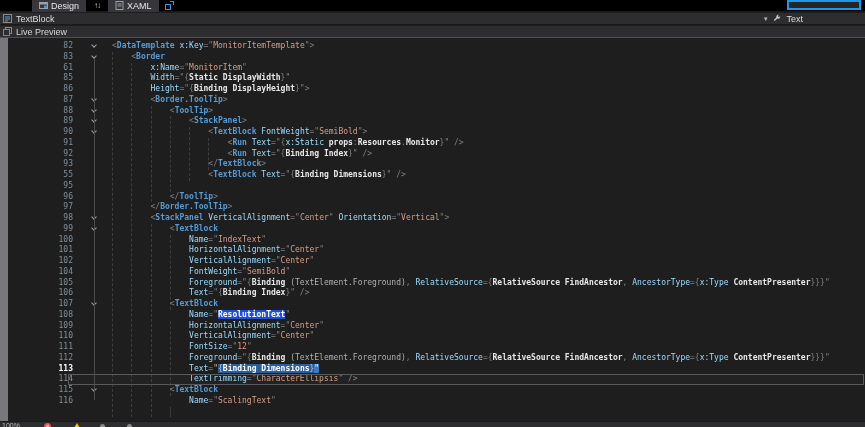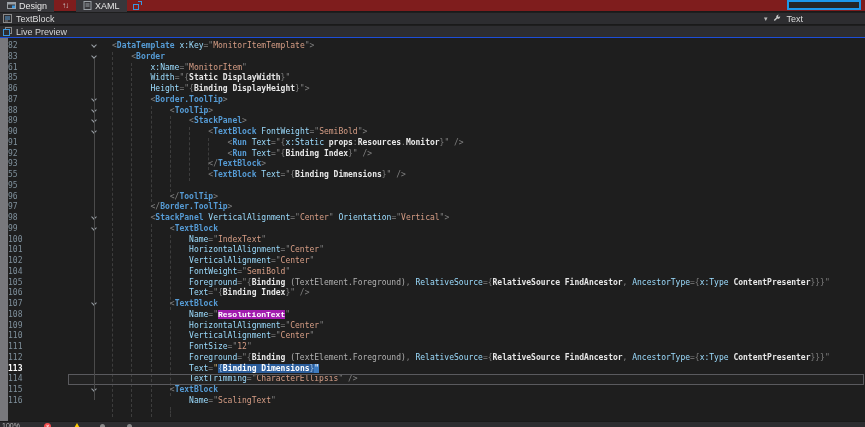--- a/index.html
+++ b/index.html
@@ -4,22 +4,22 @@
 <style>
   * { margin:0; padding:0; box-sizing:border-box; }
   body { background:#111; }
   .window {
     position:relative; width:865px; height:427px; overflow:hidden;
     background:#1e1e1e; font-family:"Liberation Sans", sans-serif;
   }
   
   .tabrow {
     position:absolute; left:0; top:0; right:0; height:12px;
-    background:#7f1d1d; display:flex; align-items:center;
-    font-size:9px; color:#e6e6e6; border-bottom:1px solid #1a1a1a;
+    background:#000000; display:flex; align-items:center;
+    font-size:9px; color:#e6e6e6; border-bottom:1px solid #1a1a1a;padding-left:32px;
   }
   .tab { display:flex; align-items:center; gap:3px; padding:0 7px; height:12px; background:#37373b; cursor:default; }
   .swapbtn { color:#c8c8c8; font-size:8px; padding:0 8px; letter-spacing:-1px; }
   .popout { margin-left:6px; width:9px; height:9px; position:relative; }
   .popout .bx { position:absolute; left:0; bottom:0; width:6px; height:6px; border:1px solid #3a96dd; }
   .popout .ar { position:absolute; right:0; top:0; width:4px; height:4px; border-top:1px solid #3a96dd; border-right:1px solid #3a96dd; }
   .focusbox { position:absolute; right:4px; top:0; width:74px; height:10px; border:2px solid #1c97ea; background:#252526; }
   
   .crumbrow {
     position:absolute; left:0; top:13px; right:0; height:12px;
@@ -38,41 +38,41 @@
   .icon { display:inline-block; flex:0 0 auto; }
   
   .editor {
     position:absolute; left:0; top:38px; right:0; bottom:6px;
     background:#1e1e1e; overflow:hidden;
     font-family:"DejaVu Sans Mono", monospace; font-size:8px;
   }
   .leftstrip { position:absolute; left:0; top:0; bottom:0; width:8px; background:#78787c; }
   .lines { position:absolute; left:0; top:3px; right:0; z-index:2; }
   .row { display:flex; height:10.75px; line-height:10.75px; padding-left:8px; position:relative; }
-  .ln { flex:0 0 65px; color:#7f909c; font-size:8px; }
+  .ln { flex:0 0 65px; text-align:right; color:#7f909c; font-size:8px; }
   .ln.cur { color:#ffffff; font-weight:bold; }
   .fold { flex:0 0 39px; position:relative; }
   .chev {
     position:absolute; left:19px; top:2px; width:4px; height:4px;
     border-right:1px solid #9aa0a6; border-bottom:1px solid #9aa0a6;
     transform:rotate(45deg);
   }
   .txt { white-space:pre; }
   .guide { position:absolute; width:0; border-left:1px dashed #3d3d3d; z-index:0; }
   .spine { position:absolute; width:1px; background:#4b4b4b; z-index:1; }
   .curline { position:absolute; left:68px; right:1px; height:11.5px; border:1px solid #5a5a5e; background:rgba(255,255,255,0.02); z-index:1; }
   
   .tk-d { color:#808080; }
   .tk-t { color:#569cd6; font-weight:bold; }
   .tk-a { color:#9cdcfe; }
   .tk-v { color:#d69d85; }
   .tk-e { color:#e8e8e8; font-weight:bold; }
   .tk-g { color:#b0b0b0; }
   .tk-q { color:#d7ba7d; }
-  .tk-f { background:#a21caf; color:#ffffff; font-weight:bold;font-family:Liberation Mono, monospace; }
+  .tk-f { background:#1d4ed8; color:#ffffff; font-weight:bold; }
   .tk-s { background:#2b5d9b; color:#ffffff; font-weight:bold; }
   .tk-sd { background:#2b5d9b; color:#a8c8e8; }
   .tk-sq { background:#3d7bc0; color:#ffffff; }
   
   .bottombar {
     position:absolute; left:0; bottom:0; right:0; height:6px;
     background:#2d2d30; overflow:hidden; border-top:1px solid #1a1a1a;
   }
   .zoomlvl { position:absolute; left:2px; top:0; font-size:7px; color:#bbbbbb; }
   .erricon { position:absolute; left:44px; top:1px; width:7px; height:7px; border-radius:50%; background:#f14c4c; color:#fff; font-size:5px; line-height:7px; text-align:center; }

